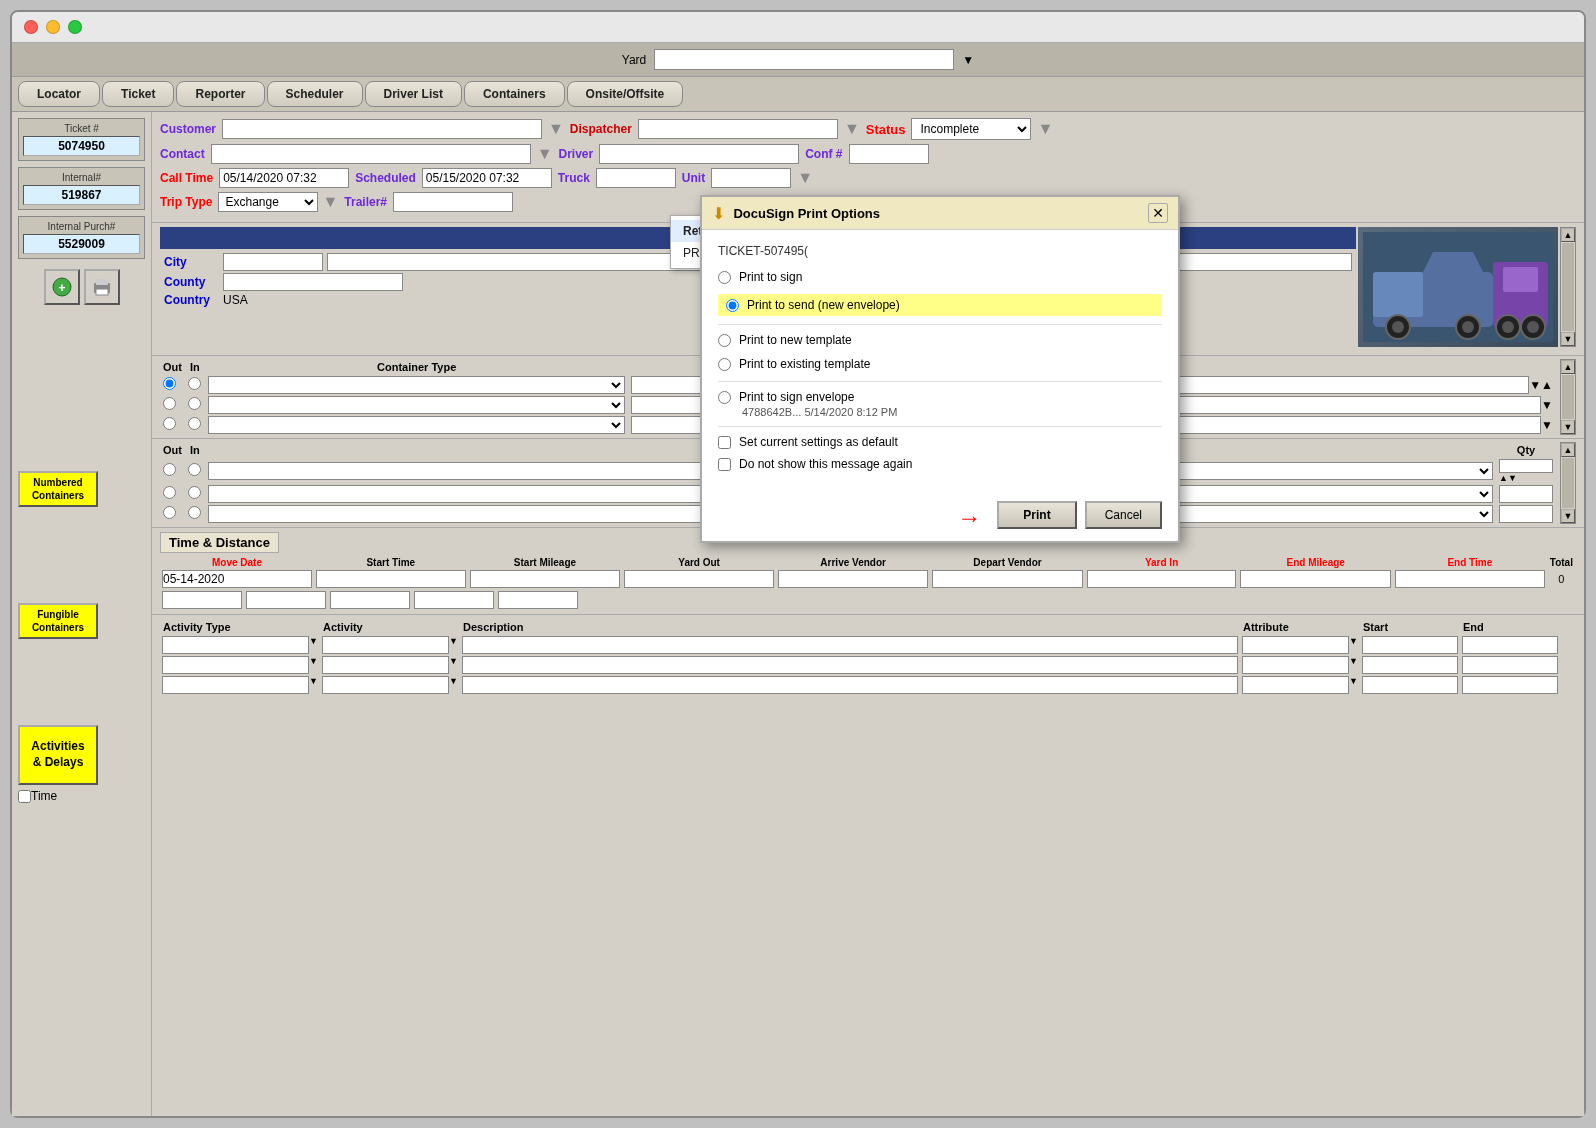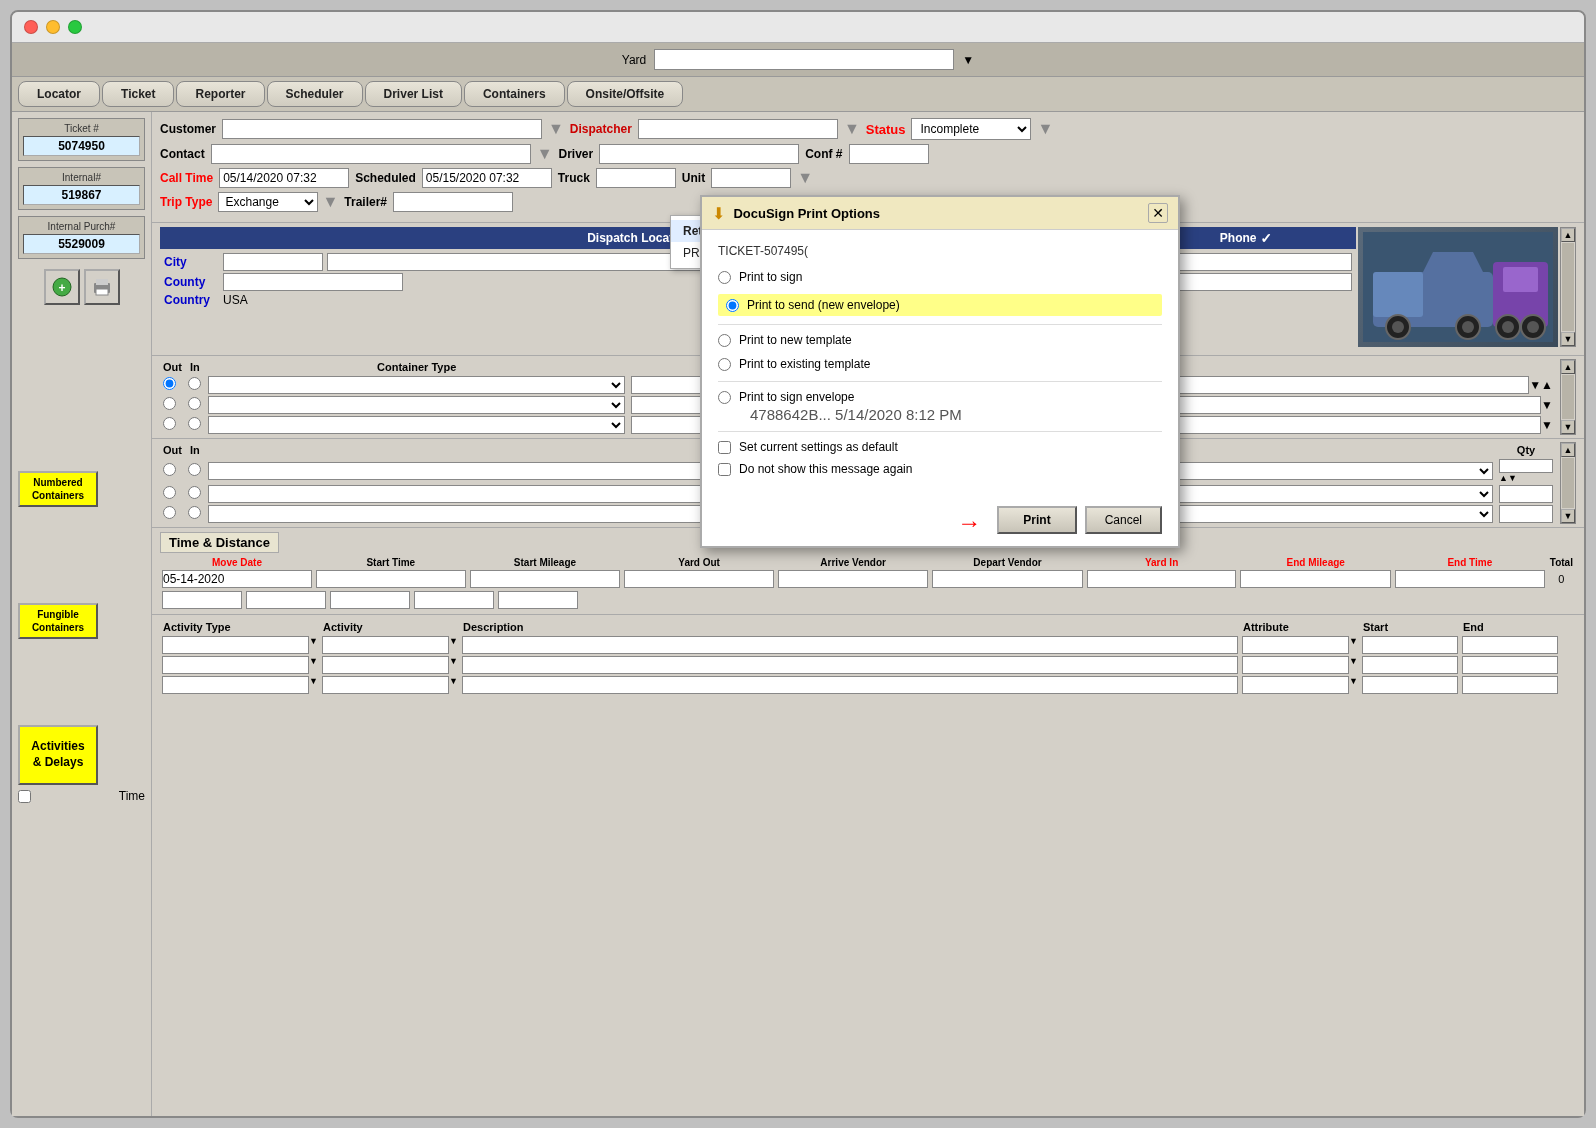--- a/index.html
+++ b/index.html
@@ -24,21 +24,21 @@
     .sidebar-field { background: #c8c4b8; border: 1px solid #888; padding: 4px; text-align: center; }
     .sidebar-label { font-size: 10px; color: #333; }
     .sidebar-value { font-weight: bold; font-size: 12px; color: #000; background: #d8f0ff; border: 1px inset #aaa; padding: 2px 4px; text-align: center; margin-top: 2px; }
     .sidebar-icon-row { display: flex; gap: 4px; justify-content: center; margin-top: 4px; }
     .sidebar-icon { width: 36px; height: 36px; background: #d4d0c8; border: 2px outset #aaa; display: flex; align-items: center; justify-content: center; cursor: pointer; font-size: 18px; }
 
     .right-content { flex: 1; display: flex; flex-direction: column; overflow: hidden; }
 
     .top-form { background: #d4d0c8; padding: 6px 8px; border-bottom: 1px solid #aaa; }
     .form-row { display: flex; align-items: center; gap: 6px; margin-bottom: 4px; flex-wrap: wrap; }
-    .form-label { font-weight: bold; color: #000000; white-space: nowrap; }
+    .form-label { font-weight: bold; color: #6d28d9; white-space: nowrap; }
     .form-label-red { font-weight: bold; color: red; white-space: nowrap; }
     .form-input { height: 20px; border: 1px solid #888; background: white; padding: 1px 3px; min-width: 80px; }
     .form-input-wide { min-width: 200px; }
     .form-select { height: 20px; border: 1px solid #888; background: white; padding: 0 2px; }
     .status-label { font-weight: bold; color: red; font-size: 13px; }
     .status-select { height: 22px; border: 1px solid #888; background: white; padding: 0 4px; min-width: 120px; font-size: 12px; }
 
     .dispatch-section { background: #d4d0c8; padding: 4px 8px; border-bottom: 1px solid #aaa; }
     .dispatch-header { display: flex; gap: 2px; margin-bottom: 4px; }
     .dispatch-col { flex: 1; }
@@ -163,21 +163,21 @@
       </div>
 
       <div style="margin-top: 90px;">
         <div class="section-label-btn" style="width:80px; font-size:10px; line-height:1.3;">Fungible Containers</div>
       </div>
 
       <div style="margin-top: 80px;">
         <div class="section-label-btn" style="width:80px; font-size:10px; line-height:1.3; height:60px; display:flex; flex-direction:column; align-items:center; justify-content:center;">
           <span>Activities &amp; Delays</span>
         </div>
-        <div style="margin-top:4px; display:flex; align-items:center; gap:9px;justify-content:space-between;">
+        <div style="margin-top:4px; display:flex; align-items:center; gap:0;">
           <input type="checkbox" style="">
           <span>Time</span>
         </div>
       </div>
     </div>
 
     <div class="right-content">
 
       <div class="top-form">
         <div class="form-row">
@@ -241,30 +241,20 @@
               <div class="addr-row">
                 <span class="addr-label">County</span>
                 <input class="addr-input" type="text" style="max-width: 180px;">
               </div>
               <div class="addr-row">
                 <span class="addr-label">Country</span>
                 <span>USA</span>
               </div>
             </div>
           </div>
-          <div class="dispatch-col" style="max-width:220px;">
-            <div class="section-title-bar">
-              <span>Phone</span>
-              <span style="font-size:14px;">✓</span>
-            </div>
-            <div style="padding:4px;">
-              <input class="addr-input" type="text" style="width: 100%; margin-bottom: 2px;">
-              <input class="addr-input" type="text" style="width: 100%; margin-bottom: 2px;">
-            </div>
-          </div>
 
           <div class="truck-img-area">
             <svg width="190" height="110" viewBox="0 0 190 110">
               <rect width="190" height="110" fill="#3a5570"></rect>
 
               <rect x="10" y="40" width="120" height="55" rx="5" fill="#5570a0"></rect>
               <rect x="10" y="40" width="50" height="45" rx="3" fill="#6688bb"></rect>
               <polygon points="60,40 120,40 110,20 70,20" fill="#5570a0"></polygon>
               <circle cx="35" cy="95" r="12" fill="#222" stroke="#666" stroke-width="2"></circle>
               <circle cx="35" cy="95" r="6" fill="#555"></circle>
@@ -559,21 +549,21 @@
         <label for="opt_exist_tmpl">Print to existing template</label>
       </div>
 
       <hr class="modal-divider">
 
       <div style="margin-bottom:4px;">
         <div class="modal-option" style="margin-bottom:2px;">
           <input type="radio" name="print_option" id="opt_last" style="">
           <label for="opt_last">Print to sign envelope</label>
         </div>
-        <div style="margin-left:32px; font-size:15px; color:#555;">4788642B... 5/14/2020 8:12 PM</div>
+        <div style="margin-left:24px; font-size:11px; color:#555;">4788642B... 5/14/2020 8:12 PM</div>
       </div>
 
       <hr class="modal-divider">
 
       <div class="modal-checkbox-row">
         <input type="checkbox" id="cb_default" style="">
         <label for="cb_default">Set current settings as default</label>
       </div>
       <div class="modal-checkbox-row">
         <input type="checkbox" id="cb_noshow" style="">

